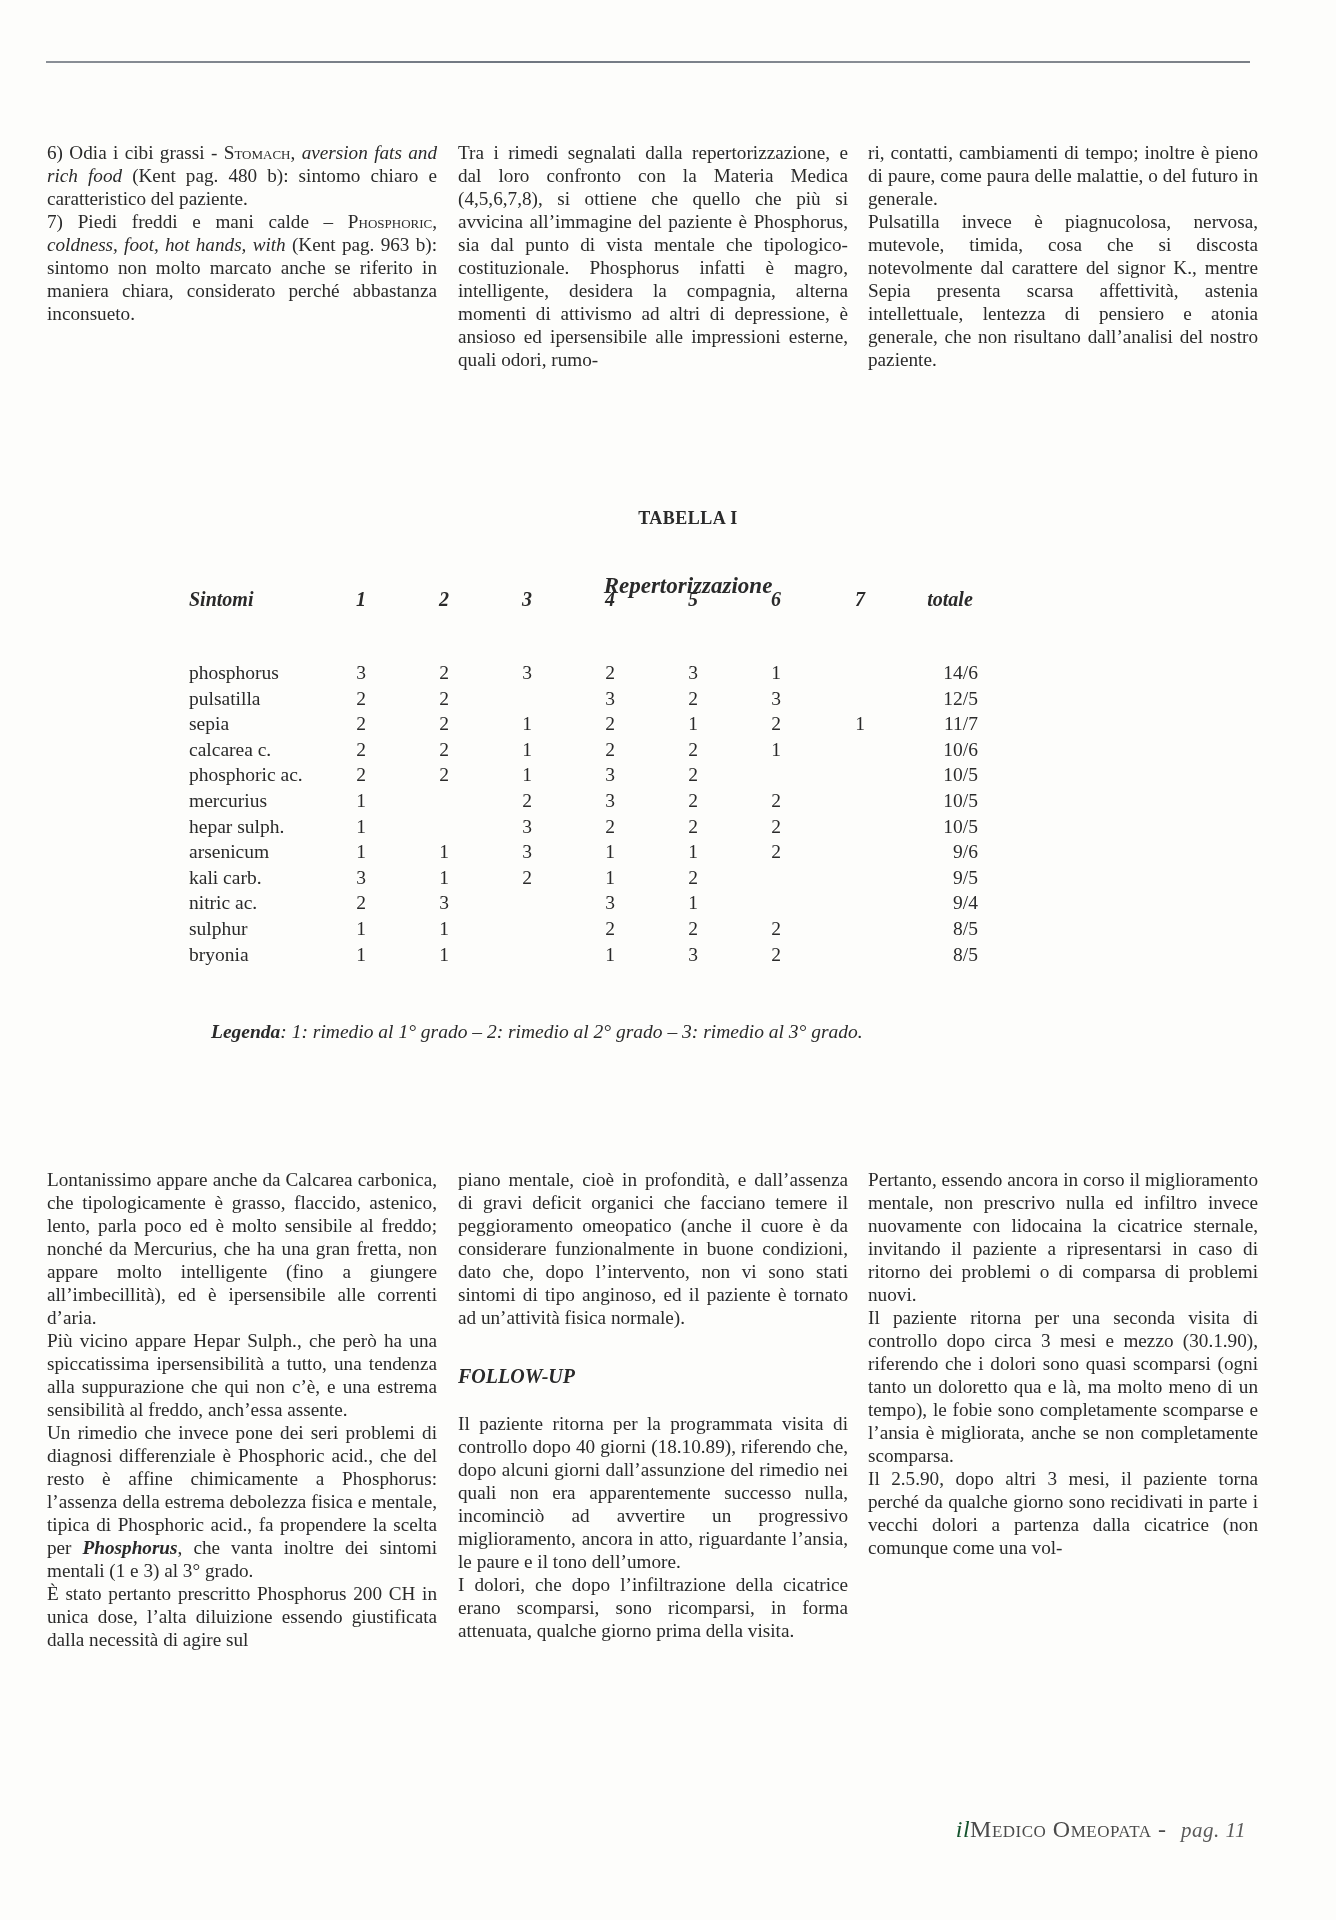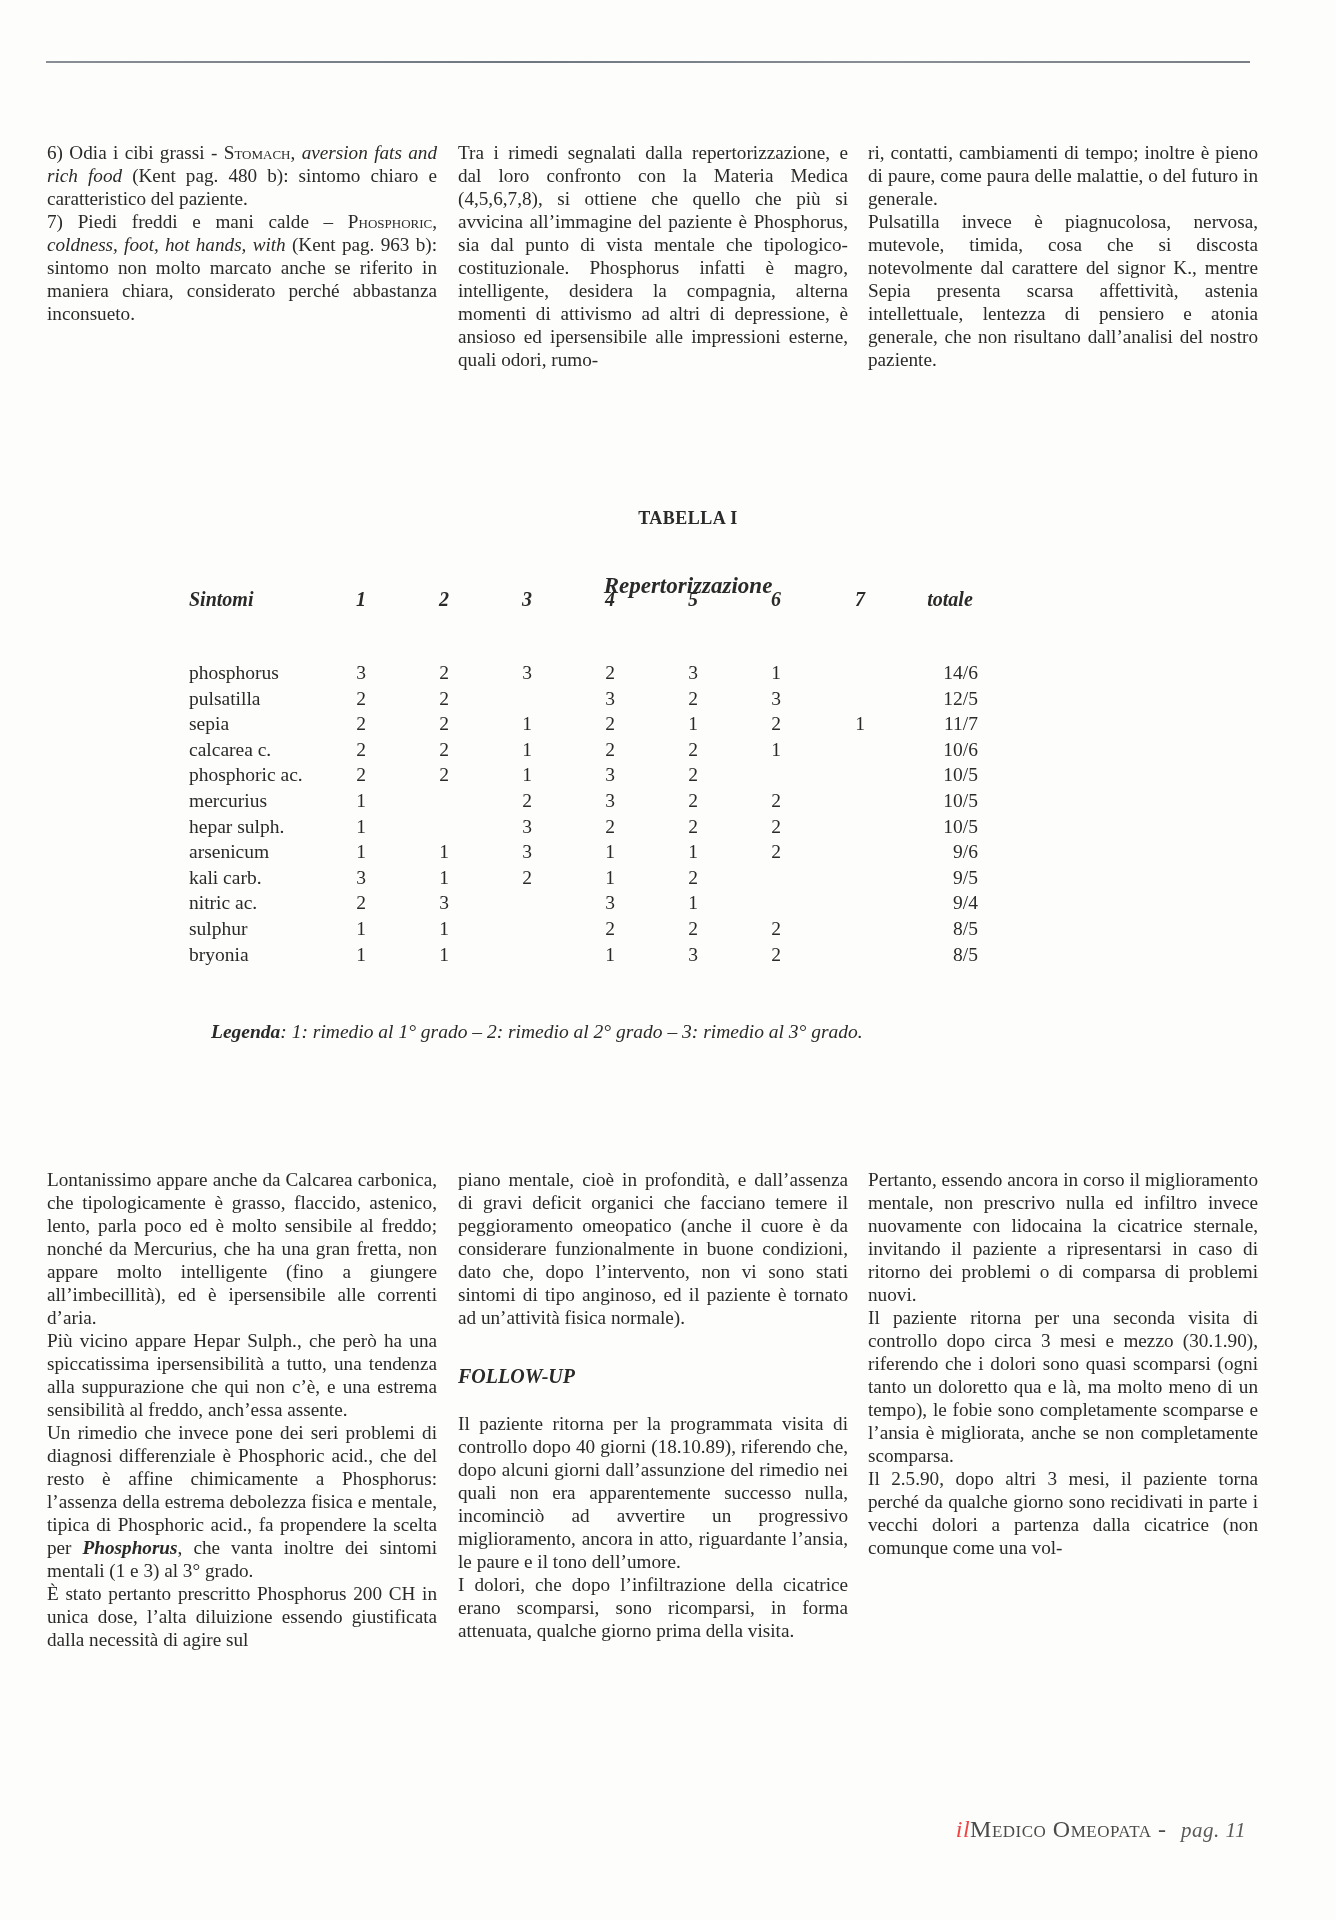--- a/index.html
+++ b/index.html
@@ -65,21 +65,21 @@
   .legend {
     position: absolute; left: 189px; top: 1021px; font-size: 19.5px; font-style: italic;
   }
   .legend b { font-weight: bold; margin-left: 22px; }
 
   .footer {
     position: absolute; right: 90px; top: 1816px; font-size: 24px; font-style: italic;
     color: #4a4a4a; letter-spacing: 0.5px;
   }
   .footer .pub { font-variant: small-caps; font-style: normal; }
-  .footer .ghost { color: #ef4444; }
+  .footer .ghost { color: #14532d; }
   .footer .pg { font-size: 21px; margin-left: 8px; color: #5a5a5a; }
 </style>
 </head>
 <body>
 
 <div class="top-rule"></div>
 
 <div class="col" id="c1">
     <p><span>6) Odia i cibi grassi - </span><span class="sc">Stomach</span><span>, </span><span class="it">aversion fats and rich food</span><span> (Kent pag. 480 b): sintomo chiaro e caratteristico del paziente.</span></p>
     <p><span>7) Piedi freddi e mani calde – </span><span class="sc">Phosphoric</span><span>, </span><span class="it">coldness, foot, hot hands, with</span><span> (Kent pag. 963 b): sintomo non molto marcato anche se riferito in maniera chiara, considerato perché abbastanza inconsueto.</span></p>

